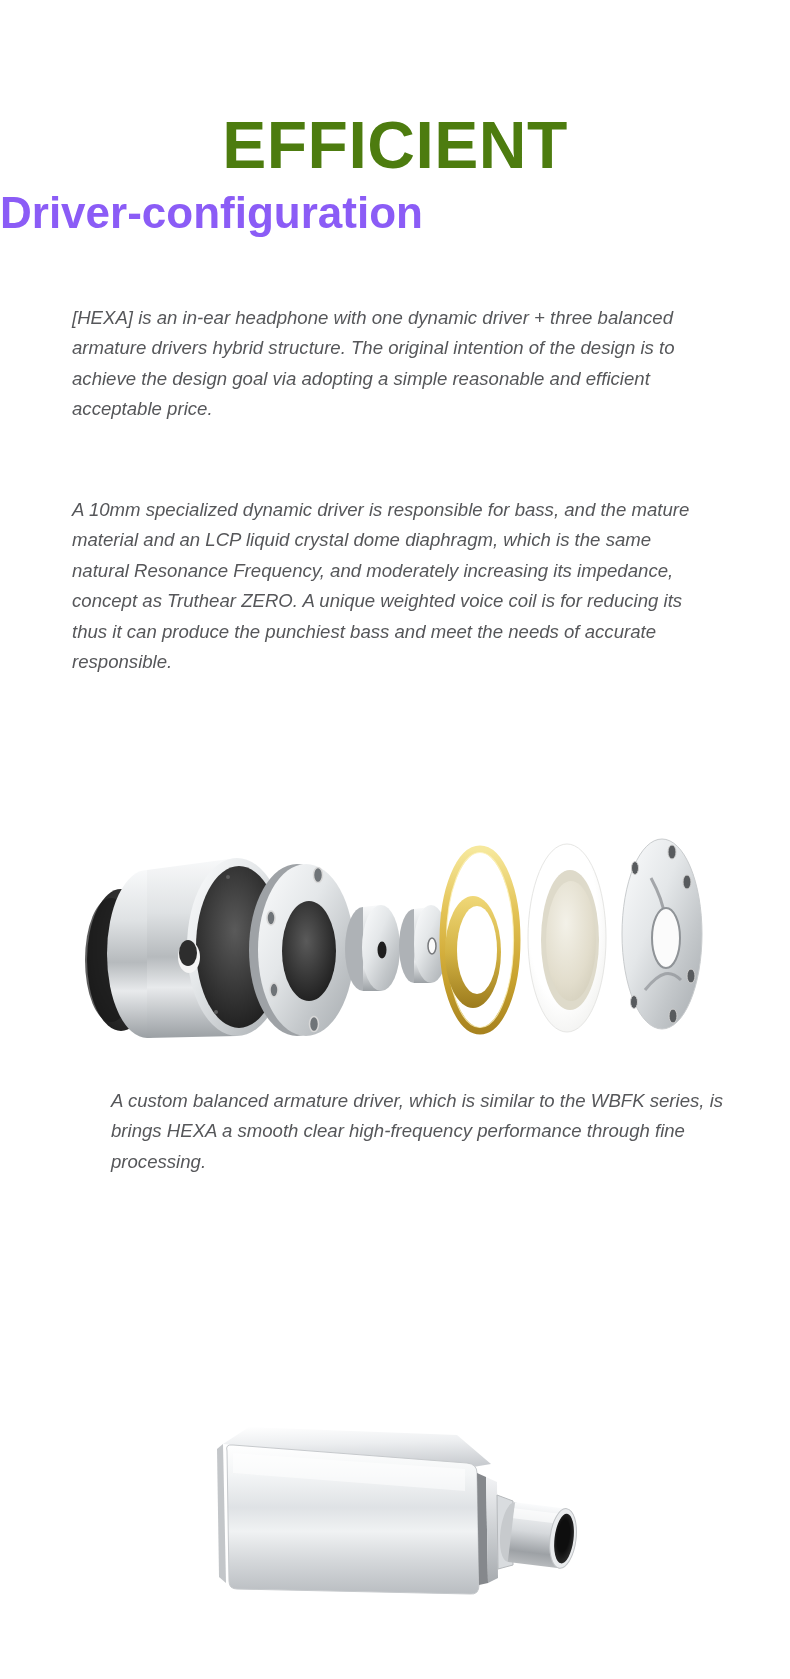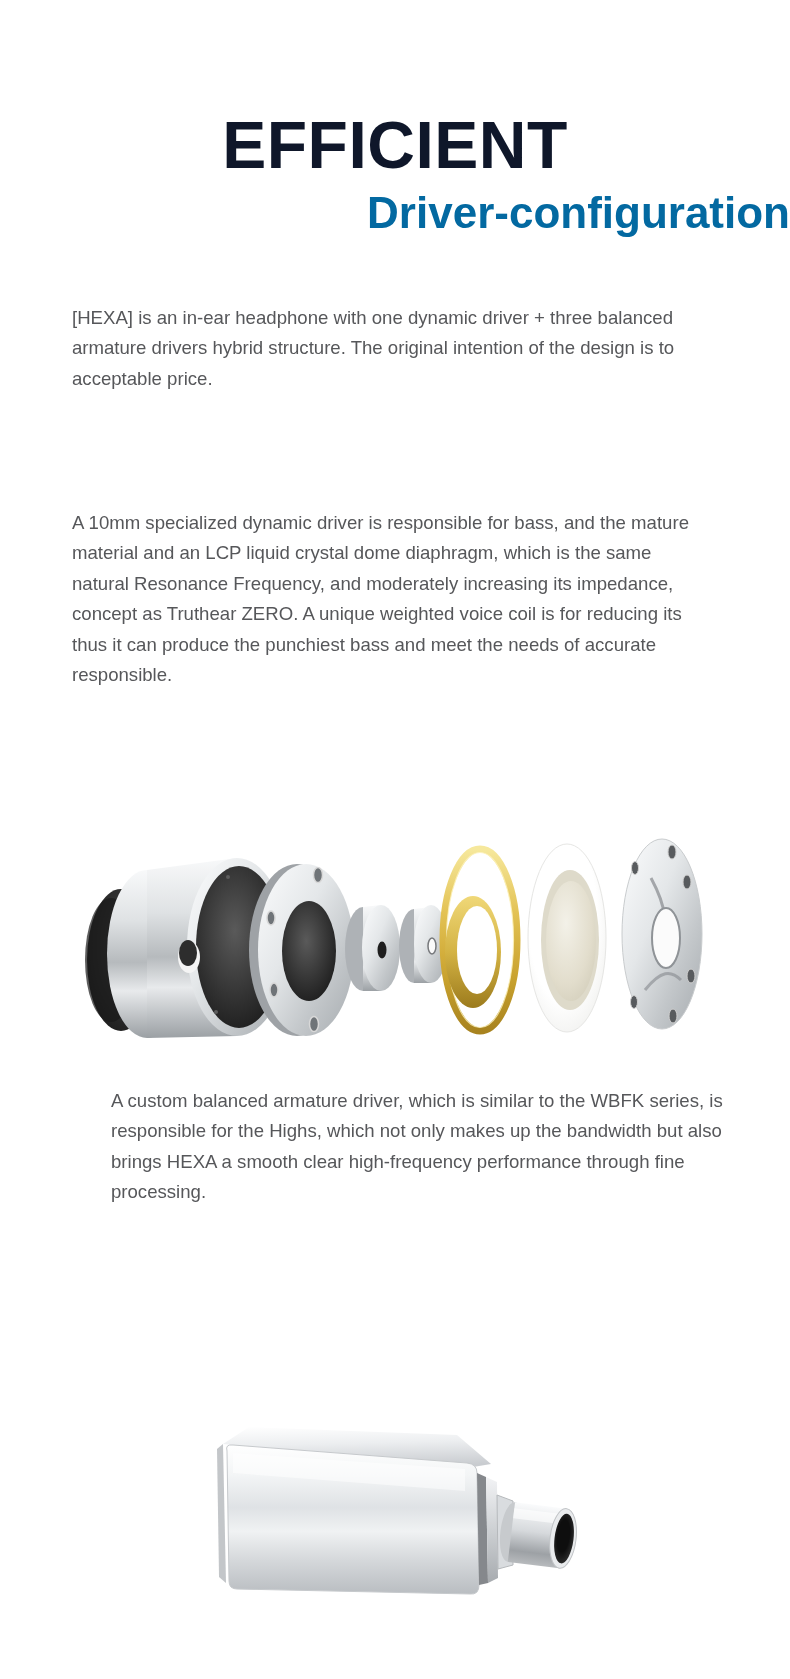--- a/index.html
+++ b/index.html
@@ -7,52 +7,53 @@
     width: 790px; height: 1679px;
     background: #ffffff;
     font-family: "Liberation Sans", "DejaVu Sans", sans-serif;
     position: relative;
     overflow: hidden;
   }
   .page { position: absolute; inset: 0; }
   .title {
     position: absolute; top: 112px; left: 0; width: 790px;
     text-align: center; font-size: 66px; font-weight: 700;
-    color: #0f172a; line-height: 1; letter-spacing: 0.5px; margin: 0;
+    color: #4d7c0f; line-height: 1; letter-spacing: 0.5px; margin: 0;
   }
   .subtitle {
     position: absolute; top: 188px; left: 0; width: 790px;
-    text-align: right; font-size: 44px; font-weight: 700;
-    color: #0369a1; line-height: 1.15; margin: 0;
+    text-align: left; font-size: 44px; font-weight: 700;
+    color: #8b5cf6; line-height: 1.15; margin: 0;
   }
   .para {
     position: absolute; left: 72px; width: 640px;
     font-size: 18.6px; line-height: 30.4px; color: #56575a;
     margin: 0; font-weight: 400;
   }
-  .para span { display: block; }
+  .para span { display: block; font-style: italic; }
   .p1 { top: 303px; }
-  .p2 { top: 508px; }
+  .p2 { top: 495px; }
   .p3 { top: 1086px; margin-left: 39px; }
   .figure { position: absolute; margin: 0; padding: 0; }
   .fig1 { left: 85px;  top: 830px;  width: 620px; height: 210px; }
   .fig2 { left: 205px; top: 1365px; width: 380px; height: 245px; }
   svg { display: block; }
 </style>
 </head>
 <body>
 
 <div class="page">
 
   <h1 class="title">EFFICIENT</h1>
   <h2 class="subtitle">Driver-configuration</h2>
 
   <p class="para p1">
     <span>[HEXA] is an in-ear headphone with one dynamic driver + three balanced</span>
     <span>armature drivers hybrid structure. The original intention of the design is to</span>
+    <span>achieve the design goal via adopting a simple reasonable and efficient</span>
     <span>acceptable price.</span>
   </p>
 
   <p class="para p2">
     <span>A 10mm specialized dynamic driver is responsible for bass, and the mature</span>
     <span>material and an LCP liquid crystal dome diaphragm, which is the same</span>
     <span>natural Resonance Frequency, and moderately increasing its impedance,</span>
     <span>concept as Truthear ZERO. A unique weighted voice coil is for reducing its</span>
     <span>thus it can produce the punchiest bass and meet the needs of accurate</span>
     <span>responsible.</span>
@@ -170,21 +171,20 @@
         <ellipse cx="606" cy="146" rx="4" ry="7" fill="#585b5e" stroke="#cfcfcf"></ellipse>
         <ellipse cx="588" cy="186" rx="4" ry="7" fill="#585b5e" stroke="#cfcfcf"></ellipse>
         <ellipse cx="550" cy="38" rx="3.5" ry="6.5" fill="#585b5e" stroke="#cfcfcf"></ellipse>
         <ellipse cx="549" cy="172" rx="3.5" ry="6.5" fill="#585b5e" stroke="#cfcfcf"></ellipse>
       </g>
     </svg>
   </figure>
 
   <p class="para p3">
     <span>A custom balanced armature driver, which is similar to the WBFK series, is</span>
-    <span>responsible for the Highs, which not only makes up the bandwidth but also</span>
     <span>brings HEXA a smooth clear high-frequency performance through fine</span>
     <span>processing.</span>
   </p>
 
   <figure class="figure fig2" aria-label="balanced-armature-driver">
     <svg width="380" height="245" viewBox="0 0 380 245">
       <defs>
         <linearGradient id="topGrad" x1="0" y1="0" x2="0.15" y2="1">
           <stop offset="0" stop-color="#ffffff"></stop>
             <stop offset="0.45" stop-color="#eceef0"></stop>

